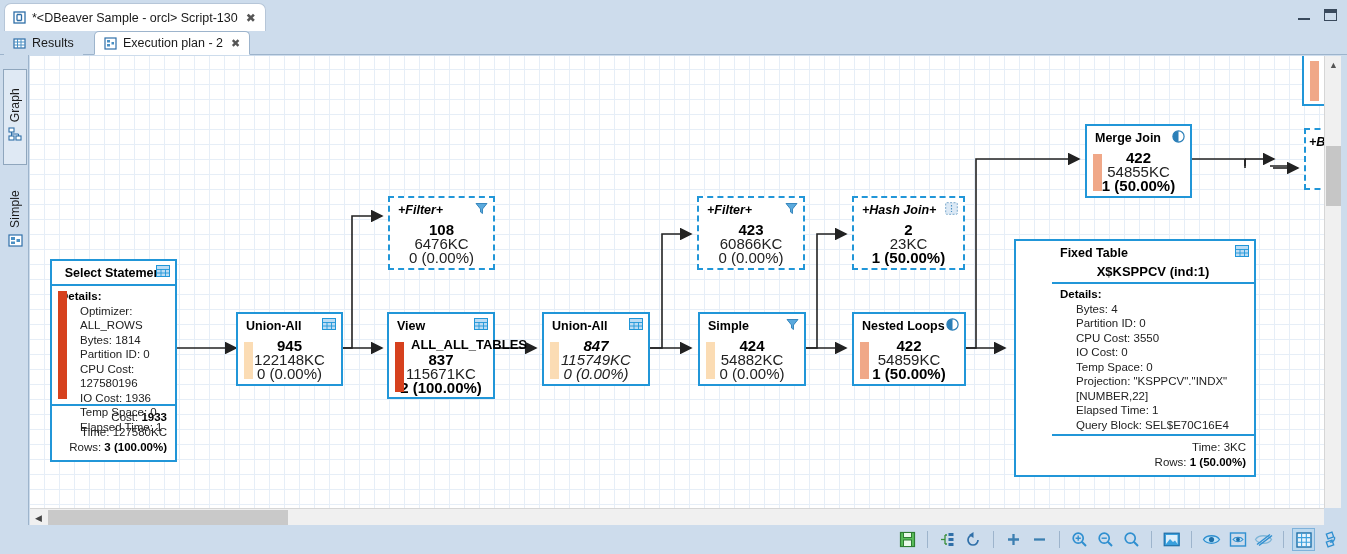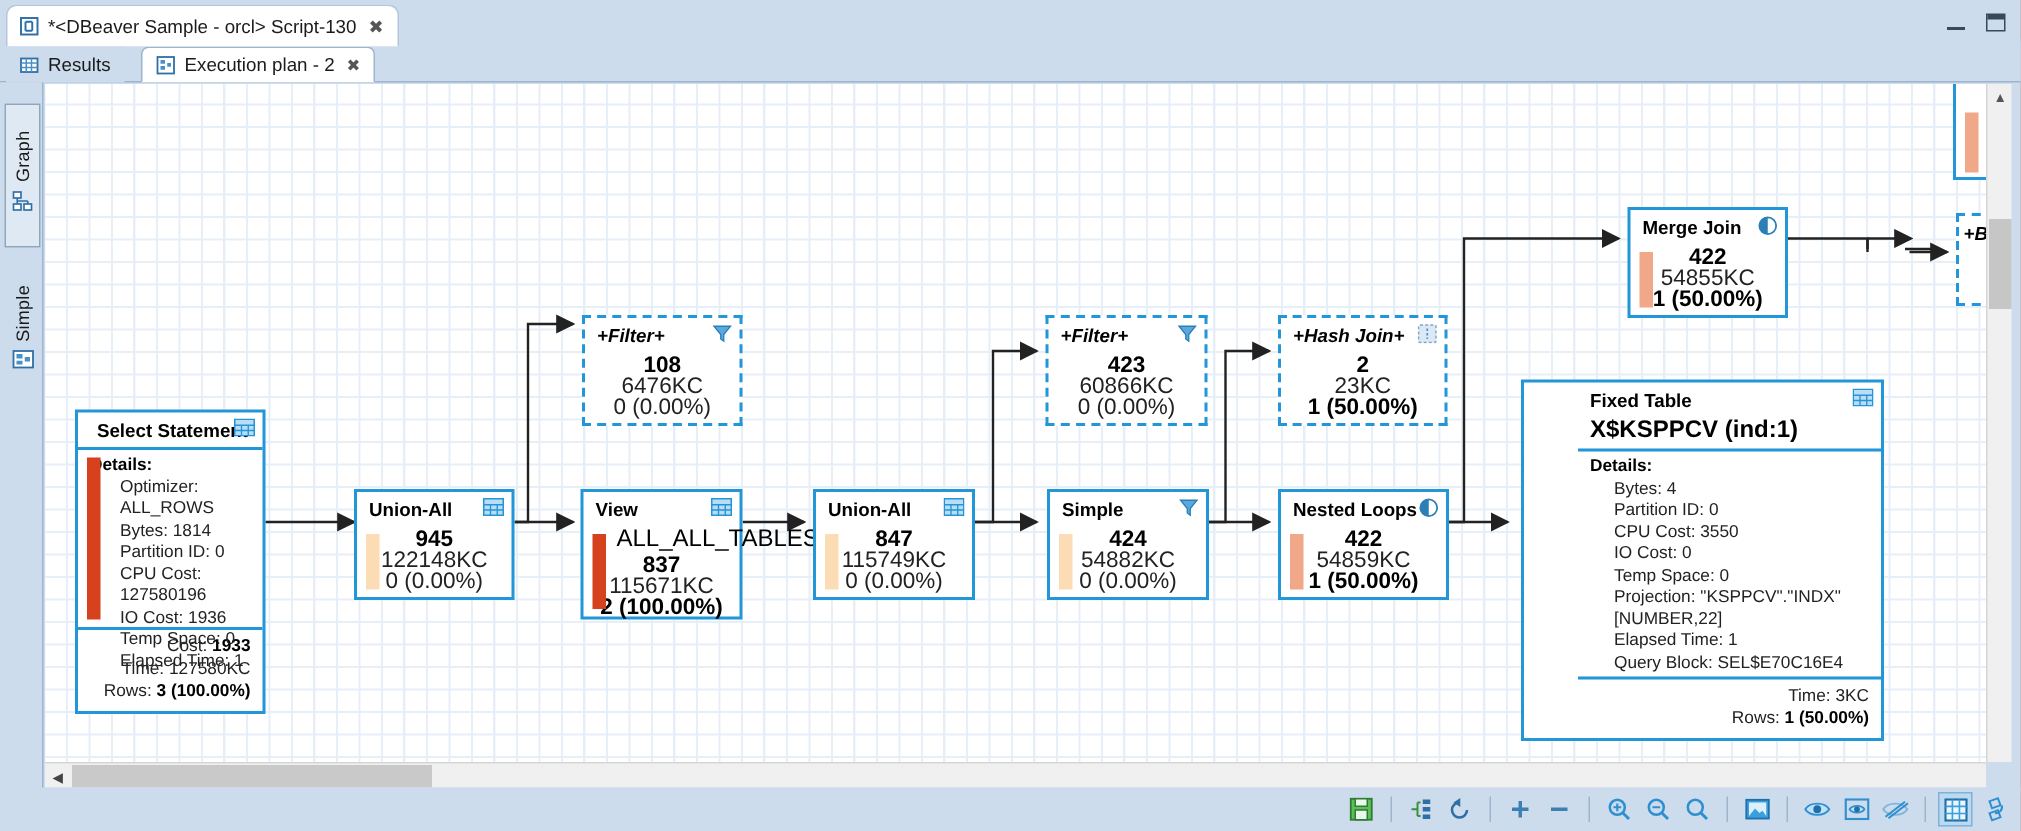--- a/index.html
+++ b/index.html
@@ -73,30 +73,30 @@
     background:#ffffff; overflow:hidden;
     background-image:
       linear-gradient(to right, #e6eef7 1px, transparent 1px),
       linear-gradient(to bottom, #e6eef7 1px, transparent 1px),
       linear-gradient(to right, #c8d8e8 1px, transparent 1px),
       linear-gradient(to bottom, #c8d8e8 1px, transparent 1px);
     background-size: 15px 15px, 15px 15px, 60px 60px, 60px 60px;
     background-position: -1px -2px, -1px -2px, -1px -2px, -1px -2px;
   }
   
-  .node { position:absolute; background:#ffffff;margin-top:14px; }
+  .node { position:absolute; background:#ffffff; }
   .node.solid { border:2px solid #2196d8; }
   .node.dashed { border:2px dashed #2196d8; }
   .nhead {
     position:relative; height:23px; display:flex; align-items:center;
     padding:0 5px 0 8px; font-size:12.5px; font-weight:bold; color:#000;
   }
   .nhead.centered { justify-content:center; }
   .nhead .hico { position:absolute; right:5px; top:4px; }
-  .nsub { font-size:16px; color:#000; padding:0 8px 1px 8px; font-weight:bold; }
+  .nsub { font-size:13px; color:#000; padding:0 8px 1px 8px; font-weight:bold;text-align:center; }
   .sep { height:2px; background:#2196d8; }
   .nbody { position:relative; }
   .accent {
     position:absolute; left:6px; top:5px; width:9px; bottom:5px;
   }
   .accent.red { background:#d6411e; }
   .accent.peach { background:#f0a888; }
   .accent.cream { background:#fbdcb4; }
   .stats {
     text-align:center; font-size:15px; color:#222; line-height:14px;
@@ -326,41 +326,41 @@
         <span class="hico">
           <svg width="14" height="12" viewBox="0 0 14 12">
             <rect x="0.5" y="0.5" width="13" height="11" fill="#bcdcf4" stroke="#2196d8" stroke-width="1"></rect>
             <path d="M0.5 4.5 H13.5 M0.5 8 H13.5 M5 4.5 V11.5 M9.5 4.5 V11.5" stroke="#2196d8" stroke-width="0.9"></path>
           </svg>
         </span>
       </div>
       <div class="nbody" style="height:60px;">
         <div class="accent red"></div>
         <div style="padding-left:22px;">
-          <div class="nsub" style="font-weight:normal;padding-left:0;">ALL_ALL_TABLES</div>
+          <div class="nsub" style="font-weight:bold;padding-left:0;">ALL_ALL_TABLES</div>
         </div>
         <div class="stats" style="padding-top:0;">
           <div><b>837</b></div>
           <div>115671KC</div>
           <div><b>2 (100.00%)</b></div>
         </div>
       </div>
     </div>
 
     <div class="node solid" style="left:512px; top:256px; width:108px;">
       <div class="nhead">
         <span>Union-All</span>
         <span class="hico">
           <svg width="14" height="12" viewBox="0 0 14 12">
             <rect x="0.5" y="0.5" width="13" height="11" fill="#bcdcf4" stroke="#2196d8" stroke-width="1"></rect>
             <path d="M0.5 4.5 H13.5 M0.5 8 H13.5 M5 4.5 V11.5 M9.5 4.5 V11.5" stroke="#2196d8" stroke-width="0.9"></path>
           </svg>
         </span>
       </div>
-      <div class="nbody" style="height:47px;">
+      <div class="nbody" style="height:47px;font-style:italic;">
         <div class="accent cream"></div>
         <div class="stats">
           <div><b>847</b></div>
           <div>115749KC</div>
           <div>0 (0.00%)</div>
         </div>
       </div>
     </div>
 
     <div class="node dashed" style="left:667px; top:140px; width:108px;">

